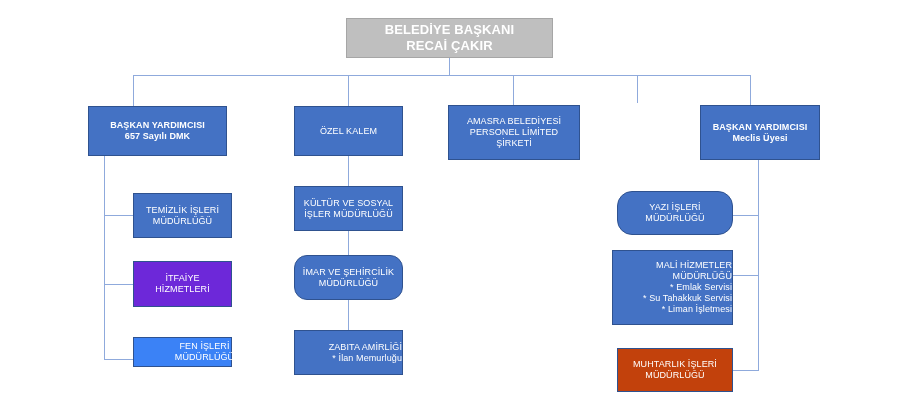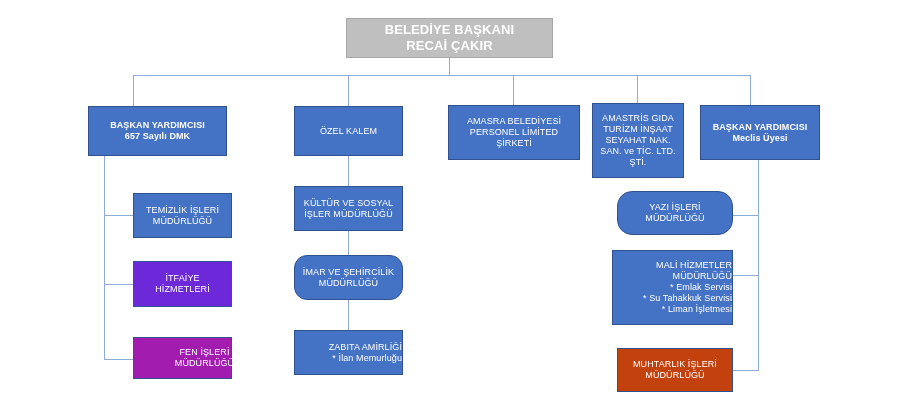--- a/index.html
+++ b/index.html
@@ -103,44 +103,37 @@
   <div class="node blue regular" style="left: 294px; top: 106px; width: 109px; height: 50px; background: rgb(68, 114, 196); border-color: rgb(47, 82, 143); color: rgb(255, 255, 255);">
     <span class="ln">ÖZEL KALEM</span>
   </div>
 
   <div class="node blue regular" style="left: 448px; top: 105px; width: 132px; height: 55px; background: rgb(68, 114, 196); border-color: rgb(47, 82, 143); color: rgb(255, 255, 255);">
     <span class="ln">AMASRA BELEDİYESİ</span>
     <span class="ln">PERSONEL LİMİTED</span>
     <span class="ln">ŞİRKETİ</span>
   </div>
 
-  <div class="node blue regular" style="left: 592px; top: 103px; width: 92px; height: 75px; background: rgb(68, 114, 196); border-color: rgb(47, 82, 143); color: rgb(255, 255, 255);">
-    <span class="ln">AMASTRİS GIDA</span>
-    <span class="ln">TURİZM İNŞAAT</span>
-    <span class="ln">SEYAHAT NAK.</span>
-    <span class="ln">SAN. ve TİC. LTD.</span>
-    <span class="ln">ŞTİ.</span>
-  </div>
 
   <div class="node blue" style="left: 700px; top: 105px; width: 120px; height: 55px; background: rgb(68, 114, 196); border-color: rgb(47, 82, 143); color: rgb(255, 255, 255);">
     <span class="ln">BAŞKAN YARDIMCISI</span>
     <span class="ln">Meclis Üyesi</span>
   </div>
 
   <div class="node blue regular" style="left: 133px; top: 193px; width: 99px; height: 45px; background: rgb(68, 114, 196); border-color: rgb(47, 82, 143); color: rgb(255, 255, 255);">
     <span class="ln">TEMİZLİK İŞLERİ</span>
     <span class="ln">MÜDÜRLÜĞÜ</span>
   </div>
 
   <div class="node blue regular" style="left: 133px; top: 261px; width: 99px; height: 46px; background: #6d28d9; border-color: rgb(47, 82, 143); color: rgb(255, 255, 255);">
     <span class="ln">İTFAİYE</span>
     <span class="ln">HİZMETLERİ</span>
   </div>
 
-  <div class="node blue regular" style="left: 133px; top: 337px; width: 99px; height: 42px; background: #a21caf; border-color: rgb(47, 82, 143); color: rgb(255, 255, 255); padding-left: 44px;">
+  <div class="node blue regular" style="left: 133px; top: 337px; width: 99px; height: 30px; background: #3b82f6; border-color: rgb(47, 82, 143); color: rgb(255, 255, 255); padding-left: 44px;">
     <span class="ln">FEN İŞLERİ</span>
     <span class="ln">MÜDÜRLÜĞÜ</span>
   </div>
 
   <div class="node blue regular" style="left: 294px; top: 186px; width: 109px; height: 45px; background: rgb(68, 114, 196); border-color: rgb(47, 82, 143); color: rgb(255, 255, 255);">
     <span class="ln">KÜLTÜR VE SOSYAL</span>
     <span class="ln">İŞLER MÜDÜRLÜĞÜ</span>
   </div>
 
   <div class="node blue regular" style="left: 294px; top: 255px; width: 109px; height: 45px; background: rgb(68, 114, 196); border-color: rgb(47, 82, 143); color: rgb(255, 255, 255); border-radius: 13px;">

